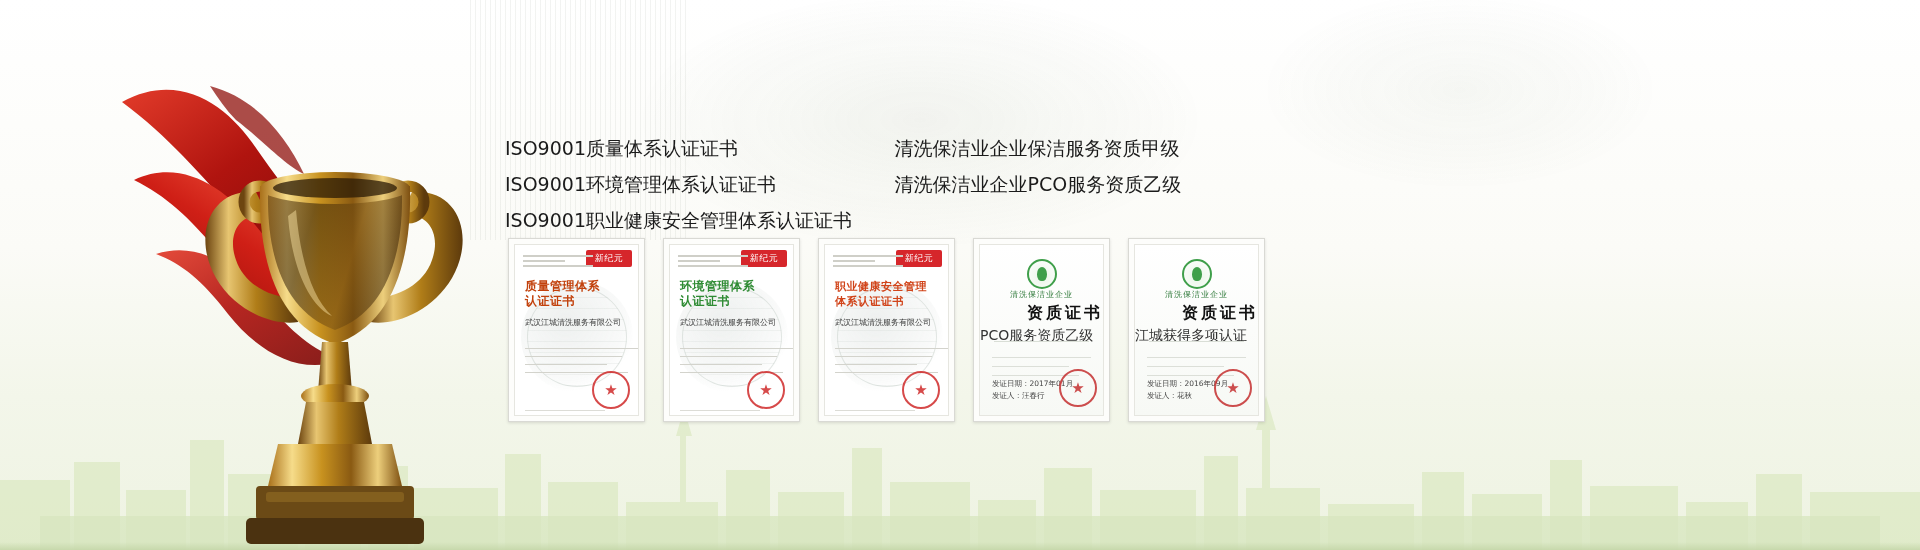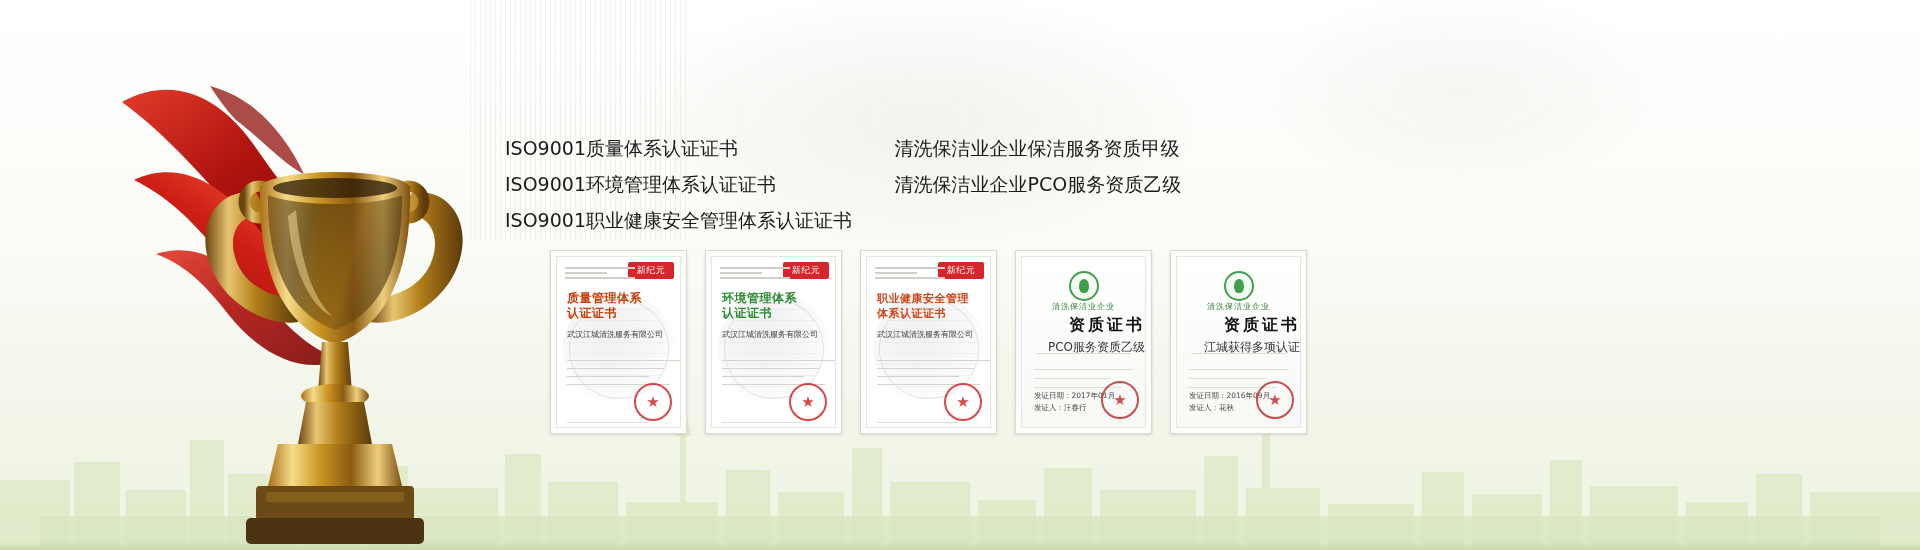--- a/index.html
+++ b/index.html
@@ -55,25 +55,24 @@
   .col-left{width:385px;}
   .col-right{width:520px;}
   .cert-line{
     font-size:19px;font-weight:normal;color:#1b1b1b;
     line-height:36px;white-space:nowrap;
     font-family:"DejaVu Sans","Liberation Sans",sans-serif;
   }
   
   .certs{position:absolute;left:508px;top:238px;width:1180px;height:190px;}
   .cert{
-    position:absolute;top:12px;width:135px;height:182px;
+    position:absolute;top:0;width:135px;height:182px;
     background:#fdfdfb;border:1px solid #d9d9d4;
     box-shadow:0 1px 3px rgba(0,0,0,.12);
     overflow:hidden;
-    margin-left:42px;
   }
   .cert .inner{position:absolute;inset:5px;border:1px solid #e6e6e0;background:#fff;overflow:hidden;}
   .cert .globe{
     position:absolute;left:50%;top:54%;transform:translate(-50%,-50%);
     width:112px;height:112px;border-radius:50%;
     background:
       radial-gradient(circle at 40% 35%, rgba(180,190,185,.30), rgba(180,190,185,.10) 60%, rgba(180,190,185,0) 72%);
     opacity:.75;
   }
   .cert .globe:after{
@@ -127,22 +126,22 @@
   .cert .org{
     position:absolute;left:0;right:0;top:44px;text-align:center;
     font-size:8px;color:#2f7a3a;letter-spacing:1px;font-family:"DejaVu Sans",sans-serif;
   }
   .cert .big-title{
     position:absolute;left:0;right:0;top:58px;text-align:right;
     font-size:16px;font-weight:bold;color:#111;letter-spacing:3px;
     font-family:"DejaVu Serif",serif;
   }
   .cert .mid{
-    position:absolute;left:0;right:0;top:82px;text-align:right;
-    font-size:12px;color:#333;font-family:"DejaVu Sans",sans-serif;
+    position:absolute;left:0;right:0;top:82px;text-align:left;
+    font-size:14px;color:#333;font-family:"DejaVu Sans",sans-serif;
   }
   .cert .rule{position:absolute;left:14px;right:14px;top:96px;height:1px;background:#d9ded6;}
   .cert .body-lines{position:absolute;left:12px;right:12px;top:104px;}
   .cert .body-lines i{display:block;height:1px;background:#dcdfd8;margin:8px 0;}
   .cert .body-lines i:nth-child(2){width:78%;}
   .cert .body-lines i:nth-child(3){width:88%;}
   .cert .date{
     position:absolute;left:12px;bottom:26px;font-size:7.5px;color:#444;
     font-family:"DejaVu Sans",sans-serif;
   }

